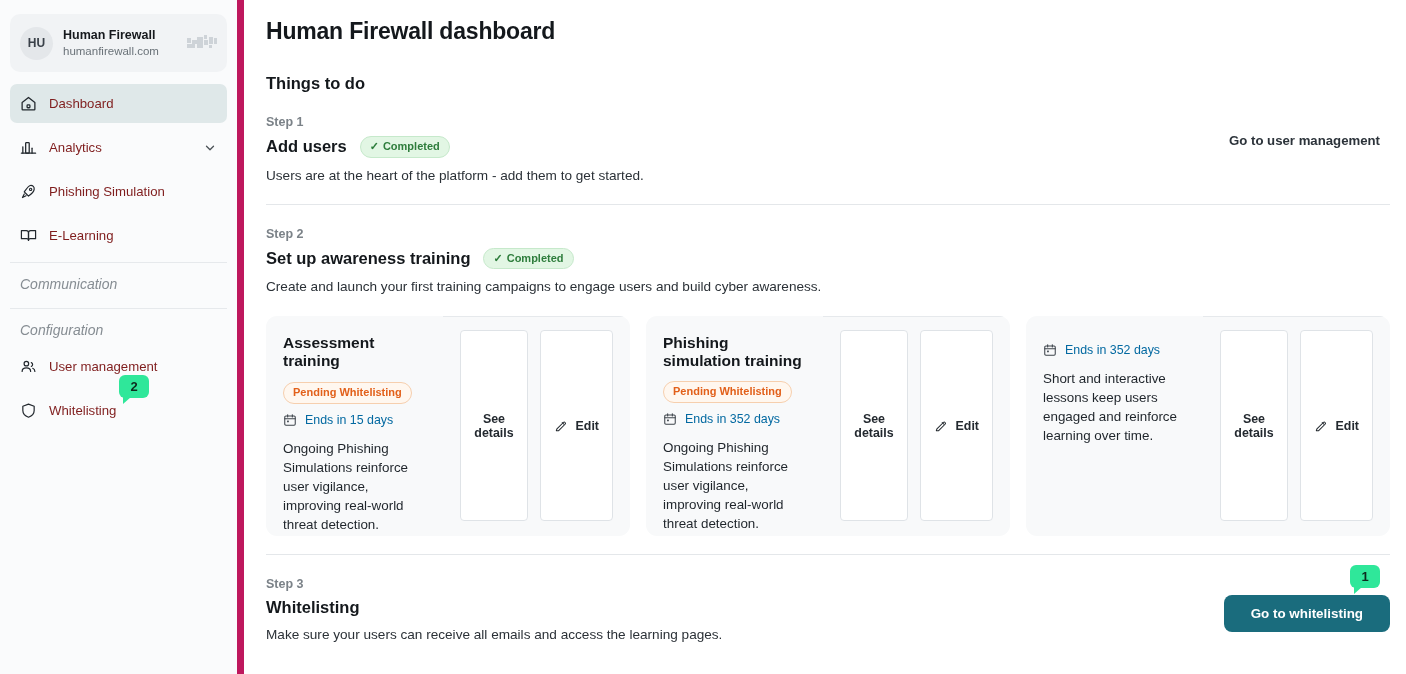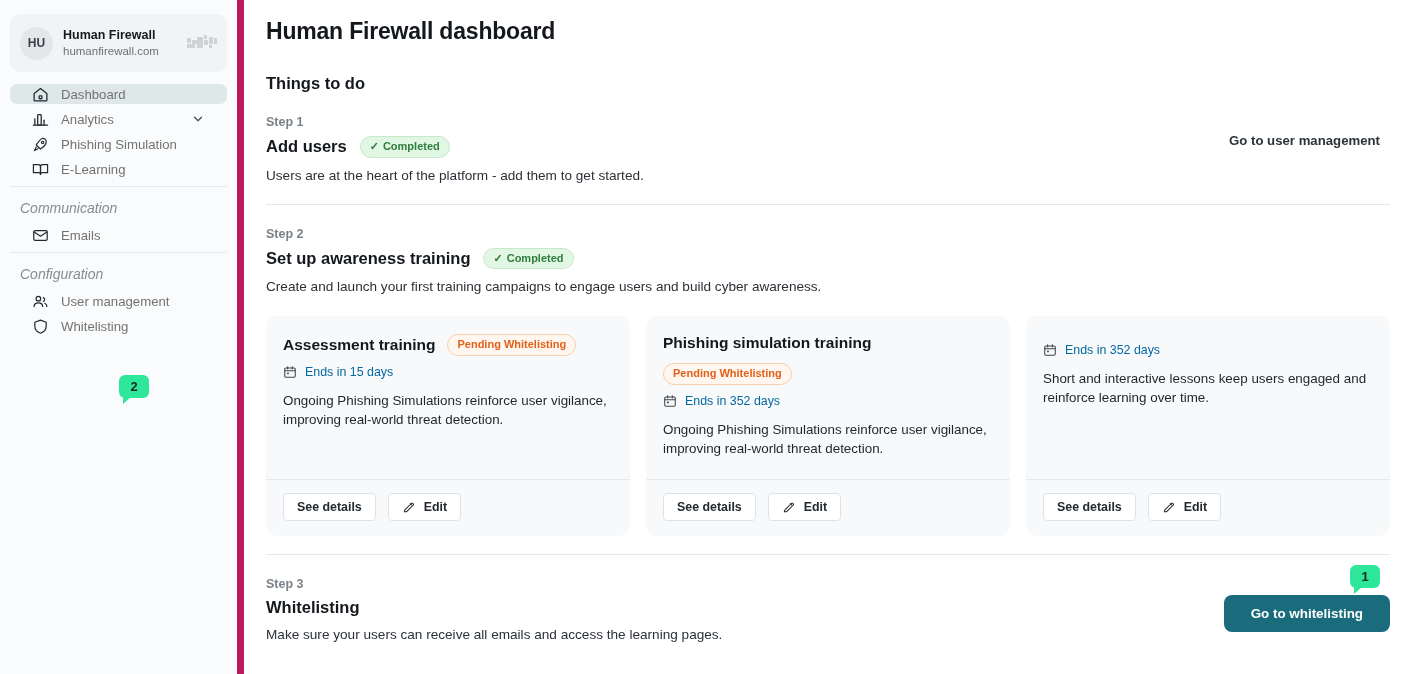--- a/index.html
+++ b/index.html
@@ -42,27 +42,27 @@
     flex: 0 0 33px;
     letter-spacing: .2px;
   }
   .org-text { flex: 1 1 auto; min-width: 0; line-height: 1.25; }
   .org-name { font-size: 12.5px; font-weight: bold; color: #16191d; white-space: nowrap; }
   .org-domain { font-size: 11.5px; color: #6a7278; white-space: nowrap; }
   .org-logo { flex: 0 0 auto; width: 32px; height: 20px; opacity: .85; }
 
   .nav { padding: 0 10px; }
   .nav-item {
-    height: 20px;
+    height: 39px;
     display: flex; align-items: center;
     gap: 12px;
-    padding: 0 22px;
+    padding: 0 10px;
     border-radius: 7px;
     font-size: 13.2px;
-    color: #737373;
+    color: #7f1d1d;
     margin-bottom: 5px;
     position: relative;
     cursor: pointer;
   }
   .nav-item.active { background: #dfe8e9; }
   .nav-item .ico { width: 17px; height: 17px; flex: 0 0 17px; display: flex; align-items: center; justify-content: center; color: #22282e; }
   .nav-item .lbl { flex: 1 1 auto; }
   .chev { width: 14px; height: 14px; color: #4a5157; flex: 0 0 14px; }
 
   .nav-sep { height: 1px; background: #e6e9ec; margin: 7px 10px 0 10px; }
@@ -130,21 +130,21 @@
   .badge-pending { background: #fff7ef; color: #e2601a; border: 1px solid #f6cfae; }
   .badge-active { background: #e2f6e4; color: #2e7d3c; border: 1px solid #c6e9cb; }
   .badge .tick { font-size: 11px; line-height: 1; }
 
   
   .cards { display: flex; gap: 16px; margin-top: 19px; }
   .card {
     flex: 1 1 0;
     background: #f8f9fa;
     border-radius: 11px;
-    display: flex; flex-direction: column;
+    display: flex; flex-direction: row;
     height: 220px;
     overflow: hidden;
   }
   .card-body { padding: 18px 17px 0 17px; flex: 1 1 auto; }
   .card-head { display: flex; align-items: center; gap: 12px; flex-wrap: wrap; }
   .card-title { font-size: 15.5px; font-weight: bold; color: #14181c; }
   .card-badge-row { margin-top: 11px; }
   .card-meta { display: flex; align-items: center; gap: 8px; margin-top: 9px; font-size: 12.4px; color: #0369a1; }
   .card-meta .cal { width: 14px; height: 14px; flex: 0 0 14px; color: #3d444b; }
   .card-desc { font-size: 13.4px; color: #1f252b; line-height: 1.42; margin-top: 12px; }
@@ -253,31 +253,20 @@
             <path d="M2 5h7a3 3 0 0 1 3 3v11a2.5 2.5 0 0 0-2.5-2.5H2z"></path>
               <path d="M22 5h-7a3 3 0 0 0-3 3v11a2.5 2.5 0 0 1 2.5-2.5H22z"></path>
           </svg>
         </span>
         <span class="lbl">E-Learning</span>
       </div>
     </nav>
 
     <div class="nav-sep"></div>
     <div class="nav-group-title">Communication</div>
-    <nav class="nav">
-      <div class="nav-item">
-        <span class="ico">
-          <svg viewBox="0 0 24 24" width="17" height="17" fill="none" stroke="currentColor" stroke-width="1.7" stroke-linecap="round" stroke-linejoin="round">
-            <rect x="2.5" y="5" width="19" height="14" rx="2"></rect>
-              <path d="M3 7l9 6 9-6"></path>
-          </svg>
-        </span>
-        <span class="lbl">Emails</span>
-      </div>
-    </nav>
 
     <div class="nav-sep"></div>
     <div class="nav-group-title">Configuration</div>
     <nav class="nav">
       <div class="nav-item">
         <span class="ico">
           <svg viewBox="0 0 24 24" width="17" height="17" fill="none" stroke="currentColor" stroke-width="1.7" stroke-linecap="round" stroke-linejoin="round">
             <circle cx="9" cy="8" r="3.2"></circle>
               <path d="M3 19c0-3 2.7-5 6-5s6 2 6 5"></path>
               <path d="M16 6.5a3 3 0 0 1 0 5.5"></path>

